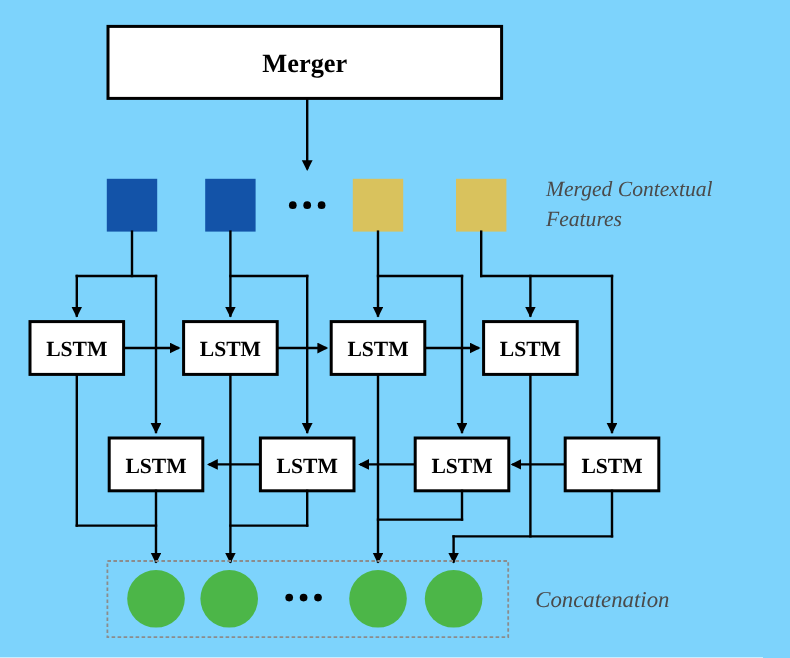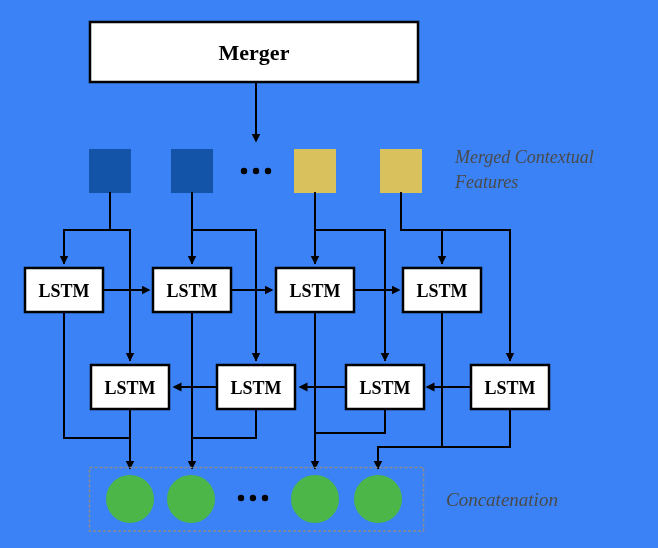--- a/index.html
+++ b/index.html
@@ -1,16 +1,16 @@
 <!DOCTYPE html>
 <html><head>
 <meta charset="utf-8">
 <style>
   html, body { margin: 0; padding: 0; background: #ffffff; }
-  .stage { width: 658px; height: 548px; position: relative; background: #3b82f6; overflow: hidden; }
+  .stage { width: 658px; height: 548px; position: relative; background: #7dd3fc; overflow: hidden; }
   svg { display: block; }
   text { font-family: "Liberation Serif", "DejaVu Serif", serif; }
   .box-label { font-weight: bold; }
   .caption { font-style: italic; }
 </style>
 </head>
 <body>
 
 <div class="stage">
 <svg width="658" height="548" viewBox="0 0 658 548" xmlns="http://www.w3.org/2000/svg">

